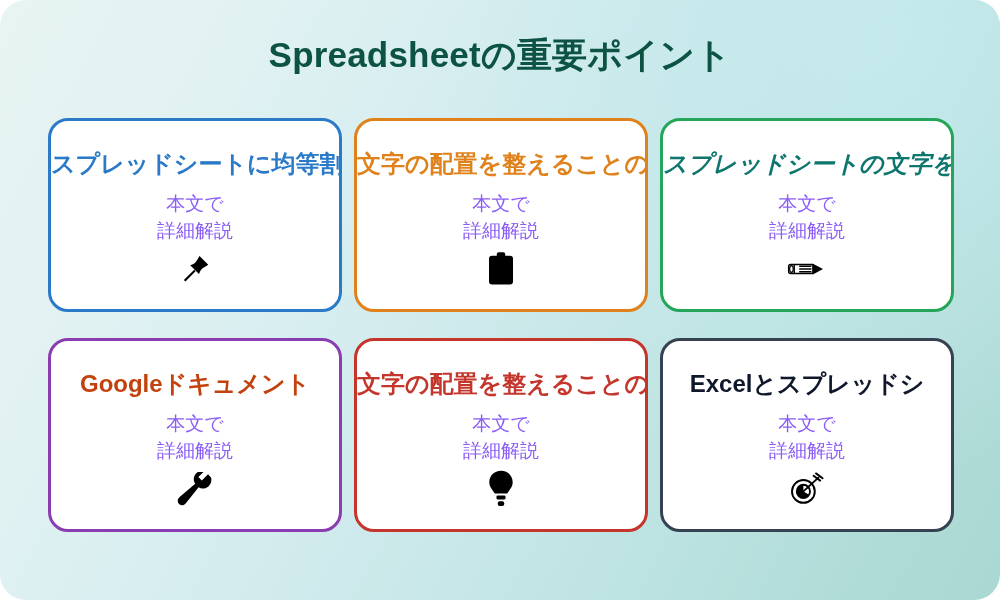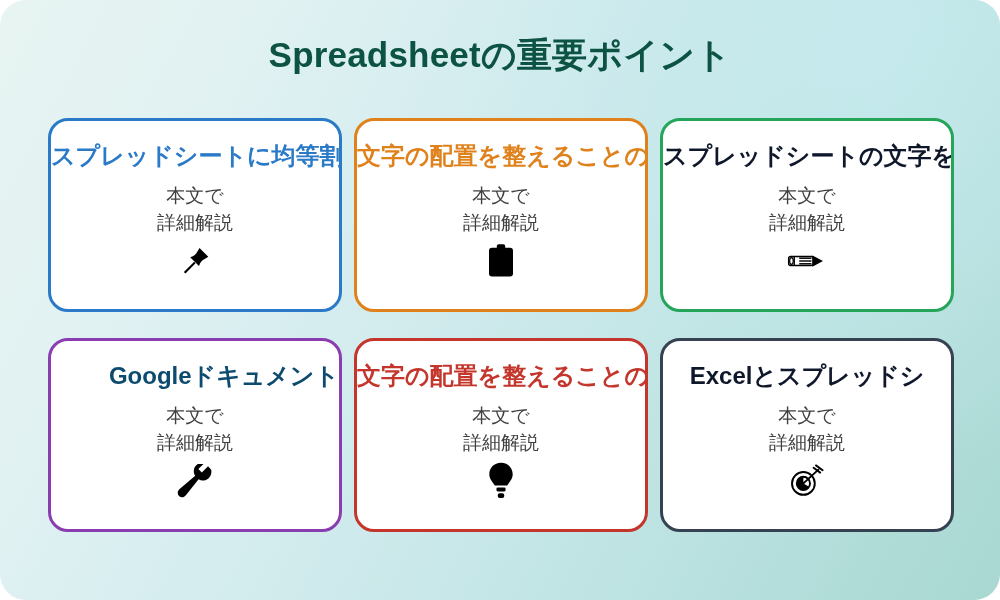--- a/index.html
+++ b/index.html
@@ -73,54 +73,54 @@
   .card-inner {
     position: absolute;
     inset: 0;
     display: flex;
     flex-direction: column;
     align-items: center;
     overflow: hidden;
     border-radius: 17px;
   }
   .card-heading {
-    margin-top: 22px;
+    margin-top: 30px;
     font-size: 24px;
     font-weight: bold;
     line-height: 1.1;
     white-space: nowrap;
     text-align: center;
     width: 100%;
   }
   .card-body {
     margin-top: 14px;
     font-size: 19px;
-    color: #404040;
+    color: #8b5cf6;
     text-align: center;
     line-height: 1.42;
     font-family: "Liberation Serif", "DejaVu Serif", serif;
     white-space: pre-line;
   }
   .card-icon {
     margin-top: 4px;
     display: flex;
     align-items: center;
     justify-content: center;
     height: 40px;
   }
   .card-icon svg { display: block; }
   
   .c0 { border-color: #2a7ac8; }
   .c0 .card-heading { color: #2a7ac8; }
   .c1 { border-color: #e0821c; }
   .c1 .card-heading { color: #e0821c; }
   .c2 { border-color: #25a55a; }
-  .c2 .card-heading { color: #0f172a; }
+  .c2 .card-heading { color: #0f766e; font-style: italic; }
   .c3 { border-color: #8a3db0; }
-  .c3 .card-heading { color: #0c4a6e; text-align: right; }
+  .c3 .card-heading { color: #c2410c; }
   .c4 { border-color: #c4352c; }
   .c4 .card-heading { color: #c4352c; text-align: right; }
   .c5 { border-color: #364152; }
   .c5 .card-heading { color: #0f172a; }
 </style>
 </head>
 <body>
 
 <div id="canvas">
   <div id="bg"></div>

